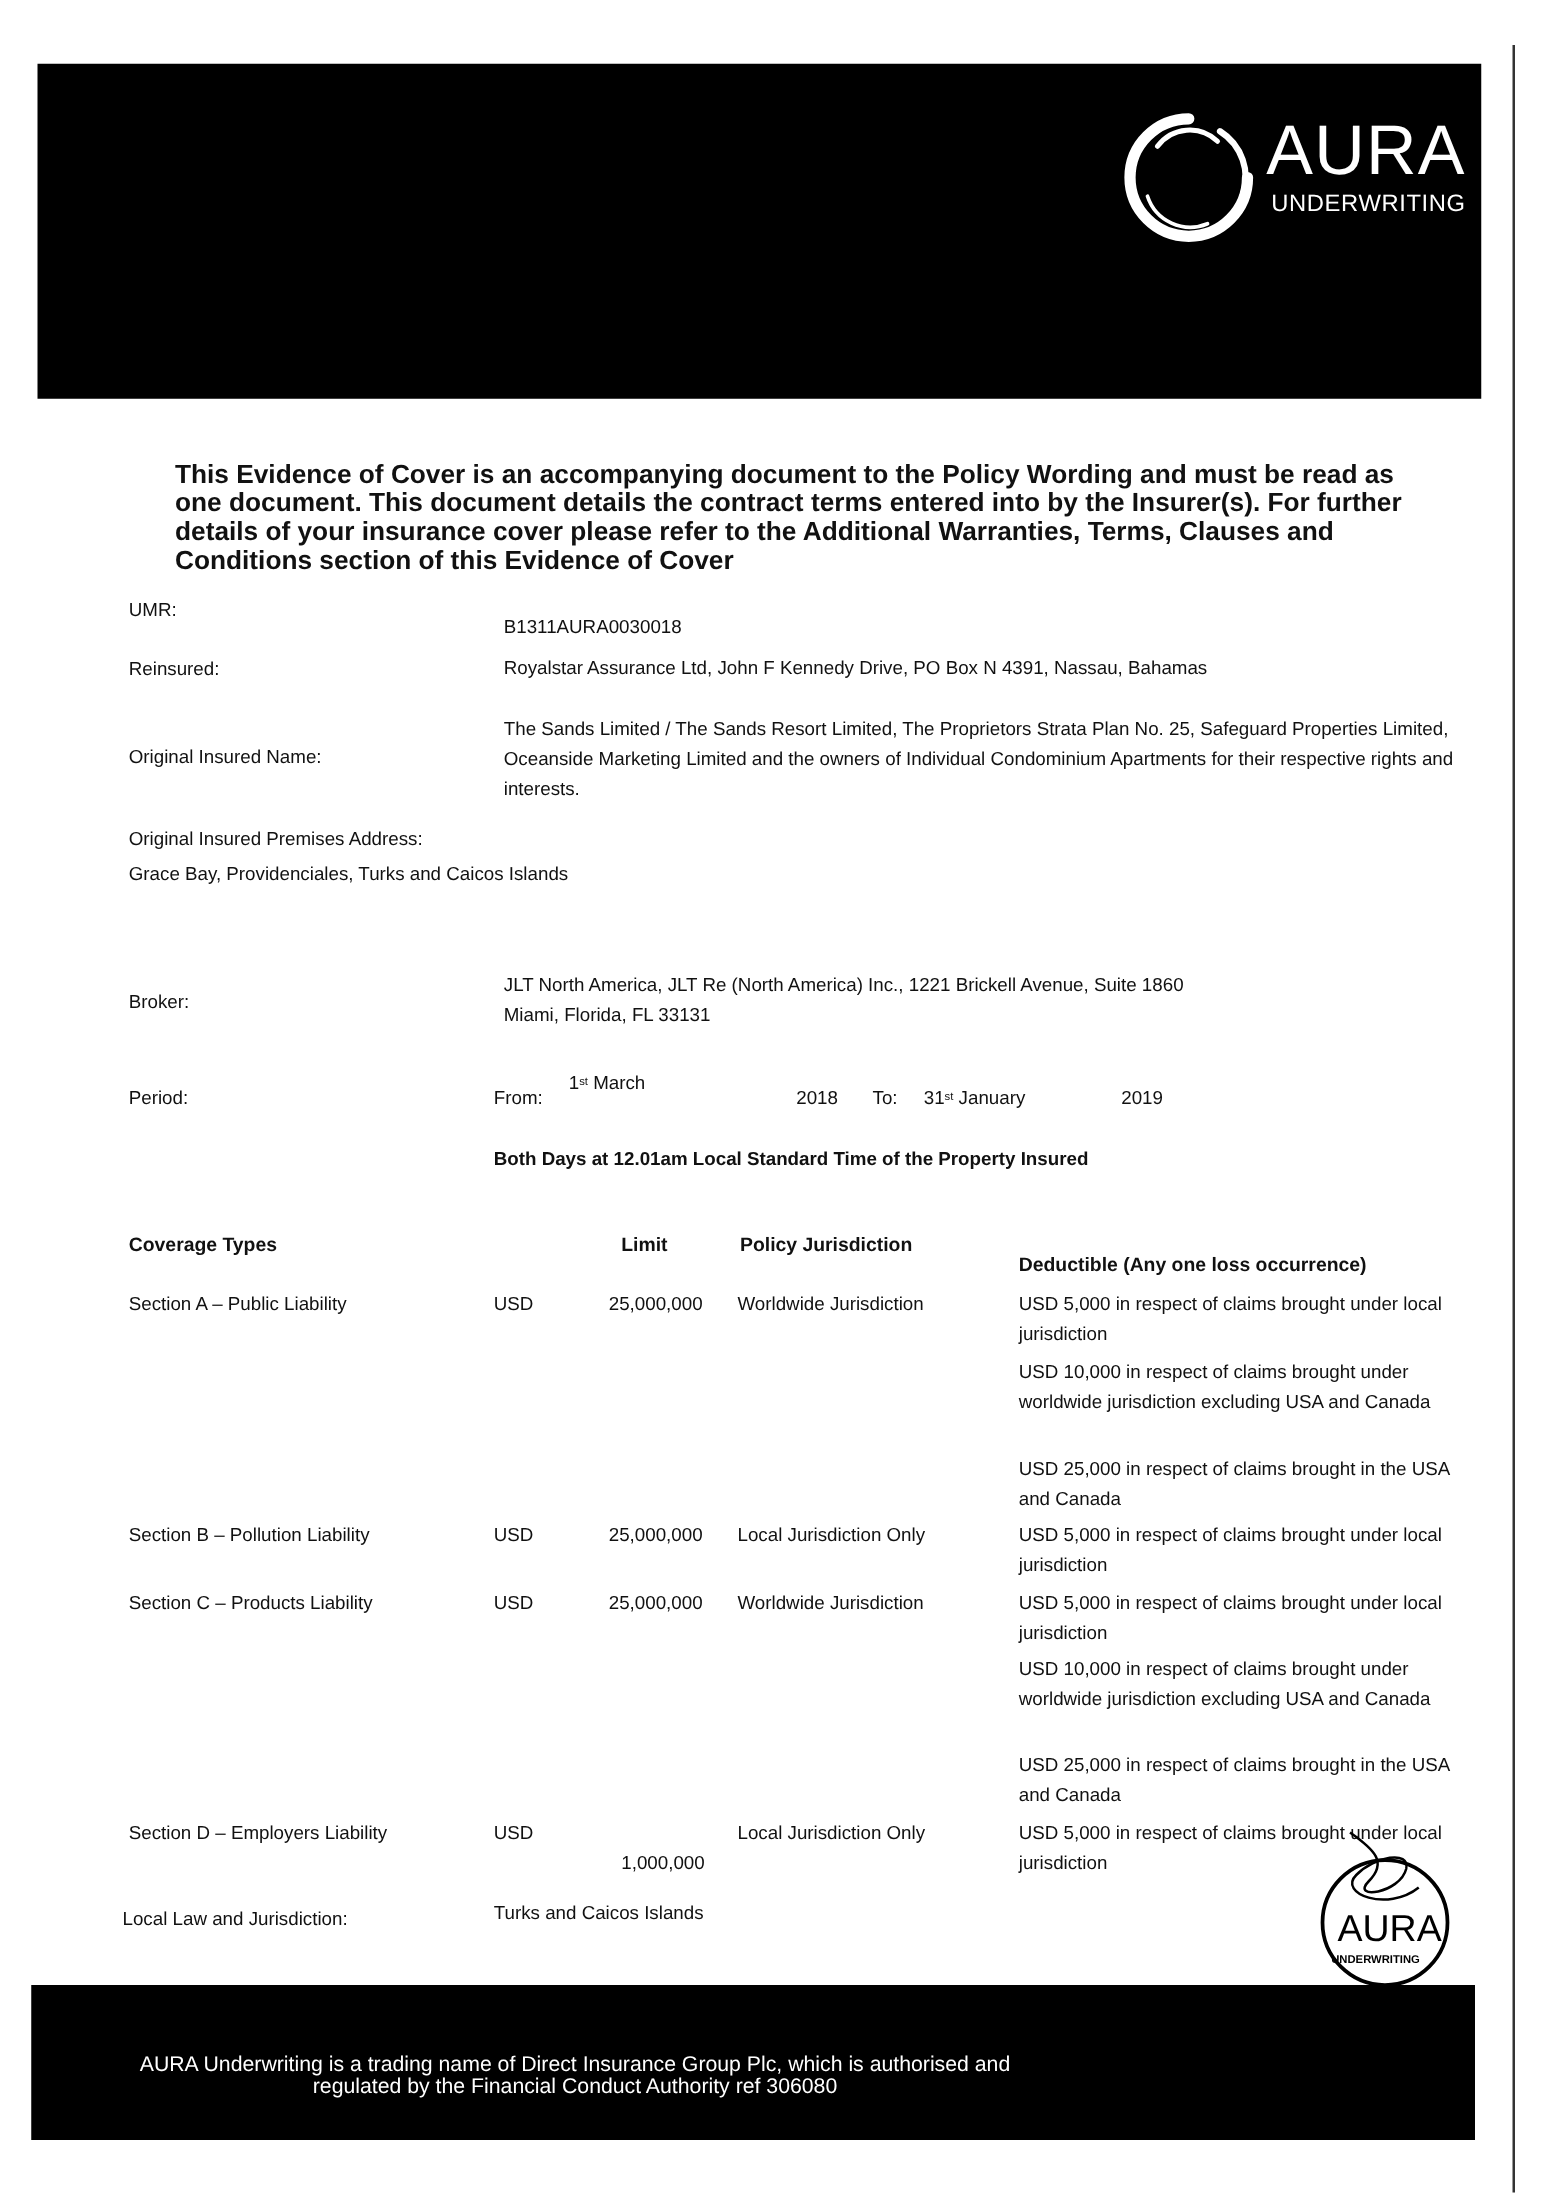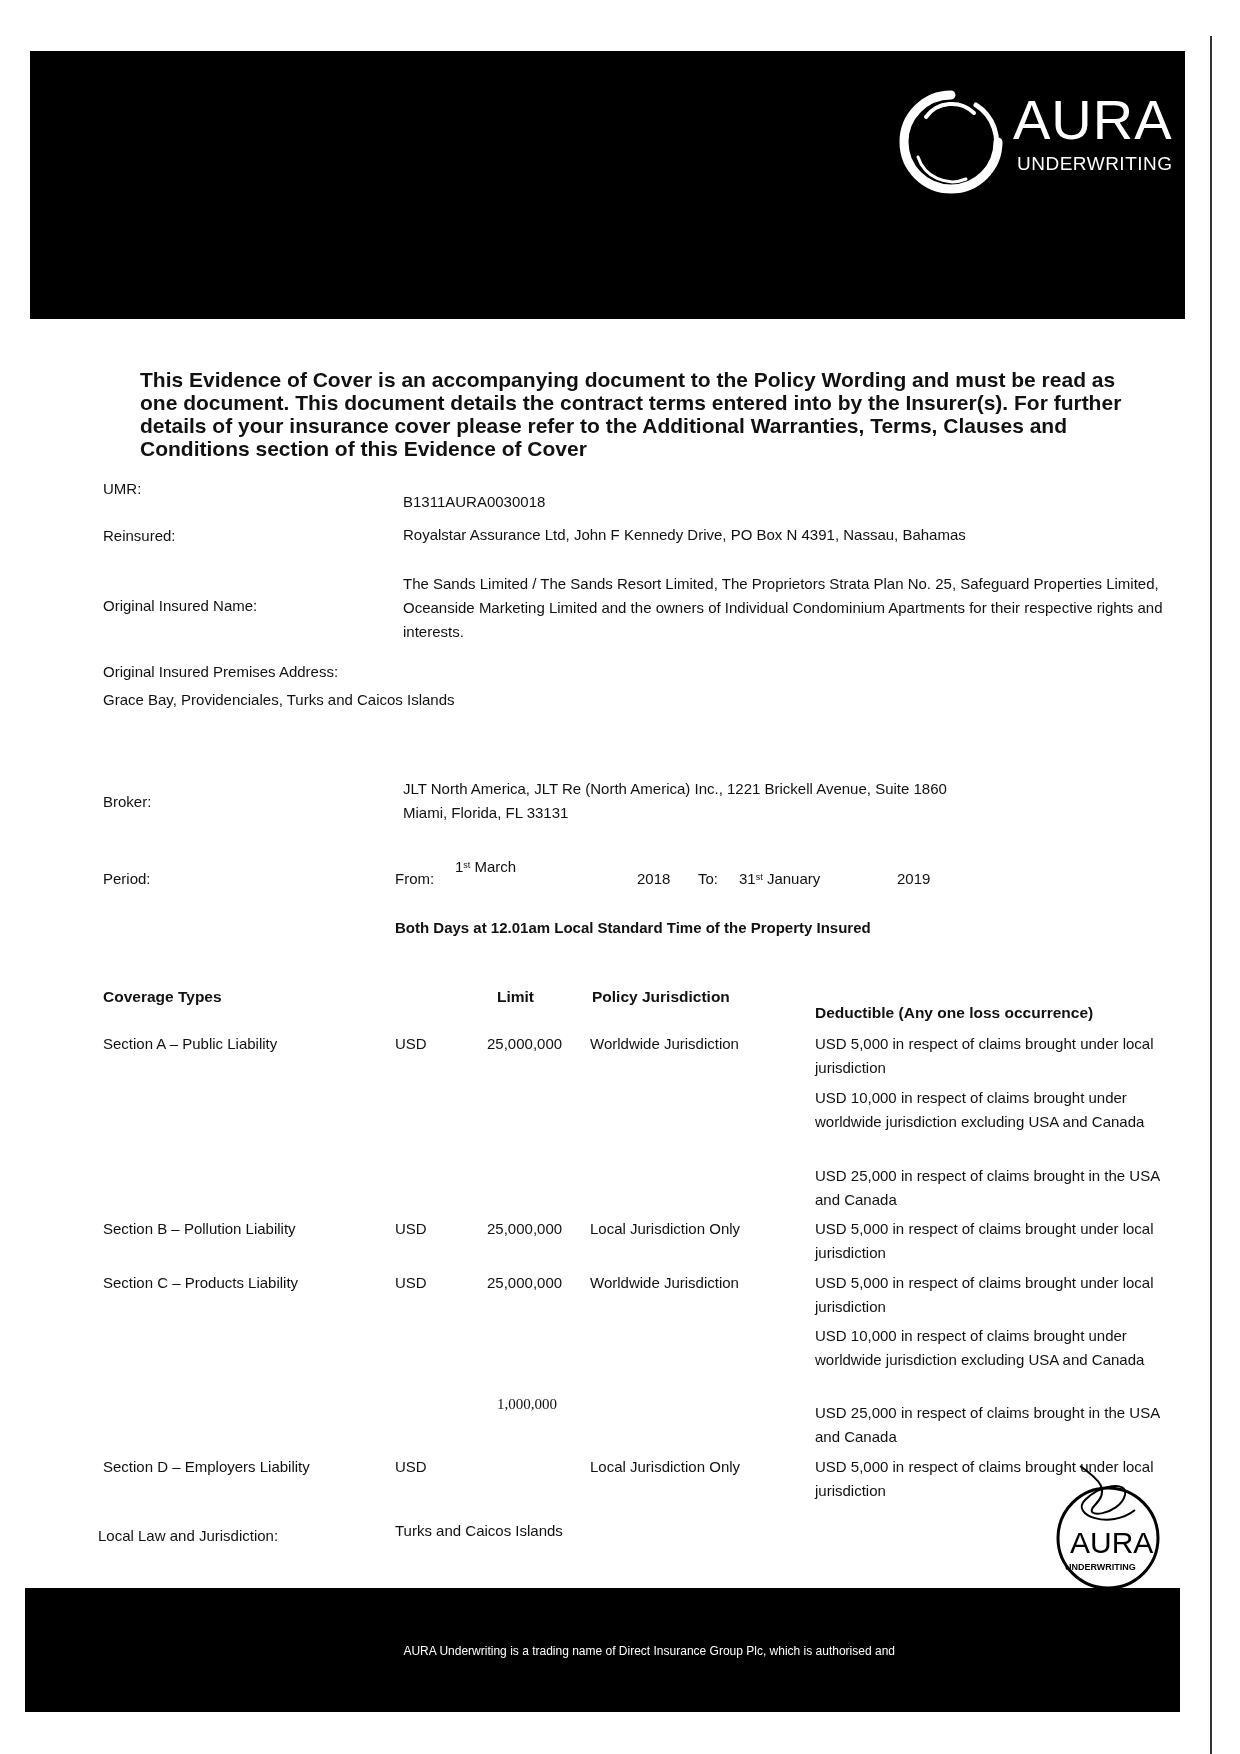--- a/index.html
+++ b/index.html
@@ -51,21 +51,21 @@
   .footer-bar {
     position: absolute; left: 25px; top: 1588px; width: 1155px; height: 124px;
     background: #000000; color: #ffffff; text-align: center;
   }
   .footer-page {
     position: absolute; left: 0; width: 870px; top: 22px;
     font-size: 13px; text-align: center;
   }
   .footer-legal {
     position: absolute; left: 0; width: 870px; top: 55px;
-    font-size: 12px; line-height: 17px; text-align: right;
+    font-size: 17px; line-height: 17px; text-align: center;
   }
 </style>
 </head>
 <body>
 
 <div class="header-bar">
   <div class="logo">
     <svg width="110" height="110" viewBox="0 0 110 110">
       <path d="M55 8 A47 47 0 1 0 102 55" fill="none" stroke="#fff" stroke-width="9" stroke-linecap="round"></path>
       <path d="M80 18 A44 44 0 0 1 98 70" fill="none" stroke="#fff" stroke-width="5" stroke-linecap="round"></path>
@@ -136,35 +136,36 @@
     <div class="cell" style="left:487px; top:1274px;">25,000,000</div>
     <div class="cell" style="left:590px; top:1274px;">Worldwide Jurisdiction</div>
     <div class="ded" style="top:1271px;">USD 5,000 in respect of claims brought under local jurisdiction</div>
     <div class="ded" style="top:1324px;">USD 10,000 in respect of claims brought under worldwide jurisdiction excluding USA and Canada</div>
     <div class="ded" style="top:1401px;">USD 25,000 in respect of claims brought in the USA and Canada</div>
   </div>
 
   <div>
     <div class="cell" style="left:103px; top:1458px;">Section D – Employers Liability</div>
     <div class="cell" style="left:395px; top:1458px;">USD</div>
-    <div class="cell" style="left:497px; top:1396px;font-family:Liberation Serif, serif;">1,000,000</div>
+    <div class="cell" style="left:497px; top:1482px;">1,000,000</div>
     <div class="cell" style="left:590px; top:1458px;">Local Jurisdiction Only</div>
     <div class="ded" style="top:1455px;">USD 5,000 in respect of claims brought under local jurisdiction</div>
   </div>
 </div>
 
 <div class="cell" style="left:98px; top:1527px;">Local Law and Jurisdiction:</div>
 <div class="cell" style="left:395px; top:1522px;">Turks and Caicos Islands</div>
 
 <div class="stamp">
   <svg width="130" height="130" viewBox="0 0 130 130">
     <circle cx="68" cy="78" r="50" fill="none" stroke="#000" stroke-width="3"></circle>
     <path d="M40 6 C60 20, 70 30, 55 45 C40 60, 80 55, 85 35 C88 20, 60 25, 45 40 C30 55, 70 70, 95 50" fill="none" stroke="#000" stroke-width="2"></path>
     <text x="30" y="93" font-family="Liberation Sans, sans-serif" font-size="30" fill="#000">AURA</text>
     <text x="25" y="110" font-family="Liberation Sans, sans-serif" font-size="9" font-weight="bold" fill="#000">UNDERWRITING</text>
   </svg>
 </div>
 
 <div class="footer-bar">
   <div class="footer-legal">
     <div>AURA Underwriting  is a trading name of Direct Insurance Group Plc, which is authorised and</div>
+    <div>regulated by the Financial Conduct Authority ref 306080</div>
   </div>
 </div>
 
 </body></html>

